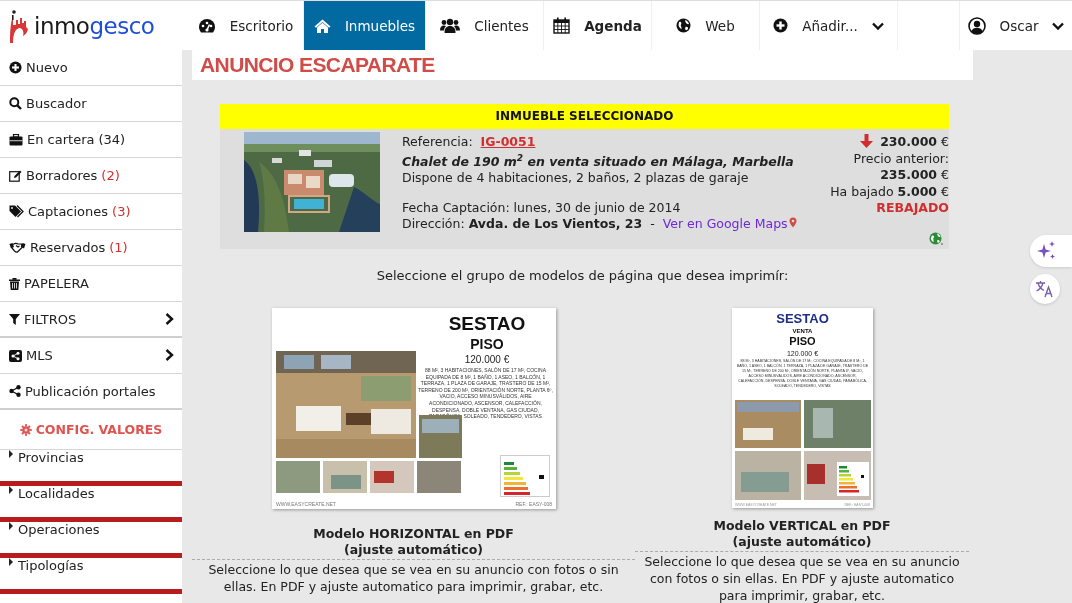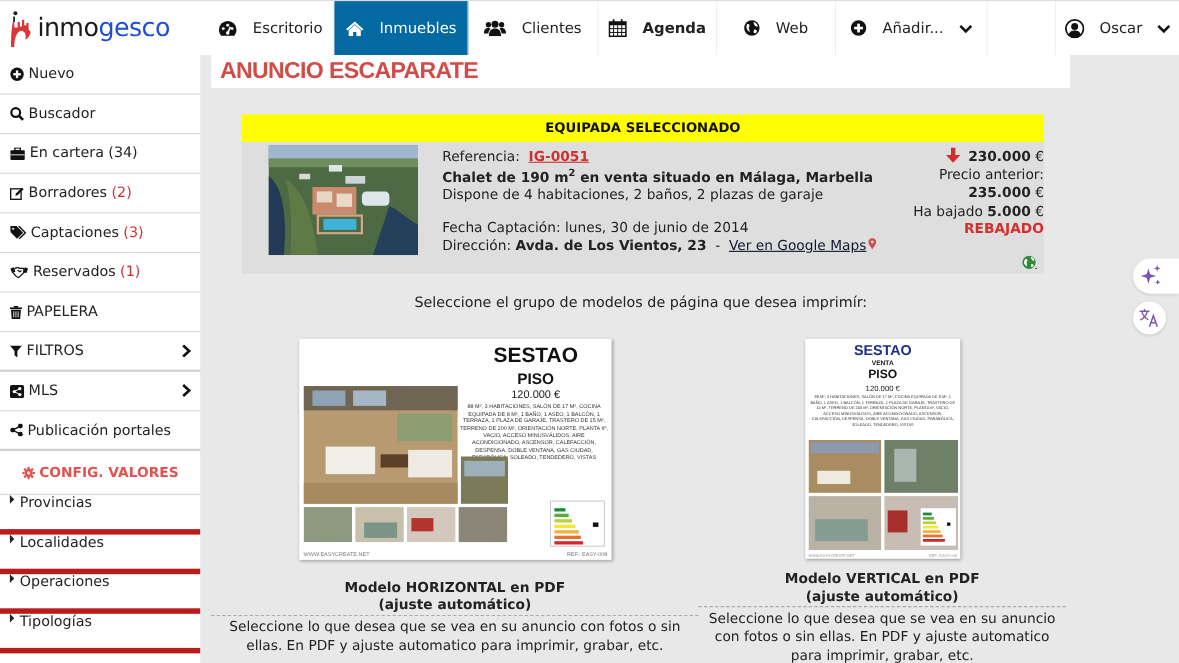--- a/index.html
+++ b/index.html
@@ -30,21 +30,21 @@
   .main { position: absolute; left: 192px; top: 50px; width: 781px; height: 553px; background: #e8e8e8; }
   .title-bar { height: 30px; background: #fff; padding-left: 8px; display: flex; align-items: center; }
   .page-title { color: #d14b47; font-size: 21px; letter-spacing: -0.6px; font-family: "Liberation Sans", sans-serif; }
 
   .selected-box { position: absolute; left: 28px; top: 54px; width: 729px; height: 145px; background: #dedede; }
   .yellow-band { height: 25px; background: #ffff00; text-align: center; font-weight: bold; font-size: 12px; line-height: 25px; color: #111; }
   .photo { position: absolute; left: 24px; top: 28px; width: 136px; height: 100px; overflow: hidden; }
   .info { position: absolute; left: 182px; top: 30px; width: 400px; font-size: 12.5px; line-height: 16px; }
   .info .ref-link { color: #d12f2f; font-weight: bold; text-decoration: underline; }
   .info b { font-weight: bold; }
-  .info .gmaps { color: #0f172a; text-decoration: underline; }
+  .info .gmaps { color: #6d28d9; }
   .price-col { position: absolute; right: 0; top: 30px; width: 200px; text-align: right; font-size: 12.5px; line-height: 16.5px; }
   .price-col .rebajado { color: #d12f2f; font-weight: bold; }
   .globe-green { position: absolute; right: 6px; bottom: 4px; }
 
   .instr { position: absolute; left: 0; width: 781px; top: 218px; text-align: center; font-size: 13px; }
 
   .model { position: absolute; text-align: center; }
   .model .thumb { position: absolute; background: #fff; box-shadow: 1px 1px 3px rgba(0,0,0,0.35); overflow: hidden; padding-left: 34px; }
   .model .mtitle { font-weight: bold; font-size: 12.5px; line-height: 16px; }
   .model .dash { border-top: 1px dashed #aaa; margin: 1px 0 1px; }
@@ -259,21 +259,21 @@
     <span>Tipologías</span>
   </div>
 </div>
 
 <div class="main">
   <div class="title-bar">
     <h1 class="page-title">ANUNCIO ESCAPARATE</h1>
   </div>
 
   <div class="selected-box">
-    <div class="yellow-band">EQUIPADA SELECCIONADO</div>
+    <div class="yellow-band">INMUEBLE SELECCIONADO</div>
 
     <div class="photo">
       <svg width="136" height="100" viewBox="0 0 136 100">
         <rect width="136" height="100" fill="#4d6a45"></rect>
         <rect width="136" height="14" fill="#9fb6cf"></rect>
         <rect y="12" width="136" height="8" fill="#6e8e5d"></rect>
         <path d="M0 28 C10 35 18 55 14 100 L0 100 Z" fill="#223a55"></path>
         <path d="M110 55 C120 60 130 70 136 72 L136 100 L95 100 C100 85 105 70 110 55 Z" fill="#25405a"></path>
         <path d="M15 30 C30 40 40 60 45 100 L20 100 C22 70 20 45 15 30 Z" fill="#5f7a45"></path>
         <rect x="40" y="38" width="40" height="25" fill="#c98a6d"></rect>
@@ -286,21 +286,21 @@
         <rect x="55" y="18" width="12" height="6" fill="#e3e3e3"></rect>
         <rect x="70" y="28" width="18" height="7" fill="#cfd4d8"></rect>
       </svg>
     </div>
 
     <div class="info">
       <div>
         <span>Referencia:</span>&nbsp;
         <a class="ref-link">IG-0051</a>
       </div>
-      <div style="font-weight:bold;"><span>Chalet de 190 m</span><sup style="font-size:9px;">2</sup><span> en venta situado en Málaga, Marbella</span></div>
+      <div style="font-weight:bold;font-style:italic;"><span>Chalet de 190 m</span><sup style="font-size:9px;">2</sup><span> en venta situado en Málaga, Marbella</span></div>
       <div>Dispone de 4 habitaciones, 2 baños, 2 plazas de garaje</div>
       <div style="height:14px;"></div>
       <div>Fecha Captación: lunes, 30 de junio de 2014</div>
       <div>
         <span>Dirección:</span>
         <b>Avda. de Los Vientos, 23</b>
         &nbsp;<span>-</span>&nbsp;
         <a class="gmaps"><span>Ver en Google Maps</span><svg width="8" height="11" viewBox="0 0 8 11" style="margin-left:1px;">
               <path d="M4 0.5 C1.8 0.5 0.5 2 0.5 4 C0.5 6.5 4 10.5 4 10.5 C4 10.5 7.5 6.5 7.5 4 C7.5 2 6.2 0.5 4 0.5 Z" fill="#d14b47"></path>
               <circle cx="4" cy="4" r="1.3" fill="#dedede"></circle>

